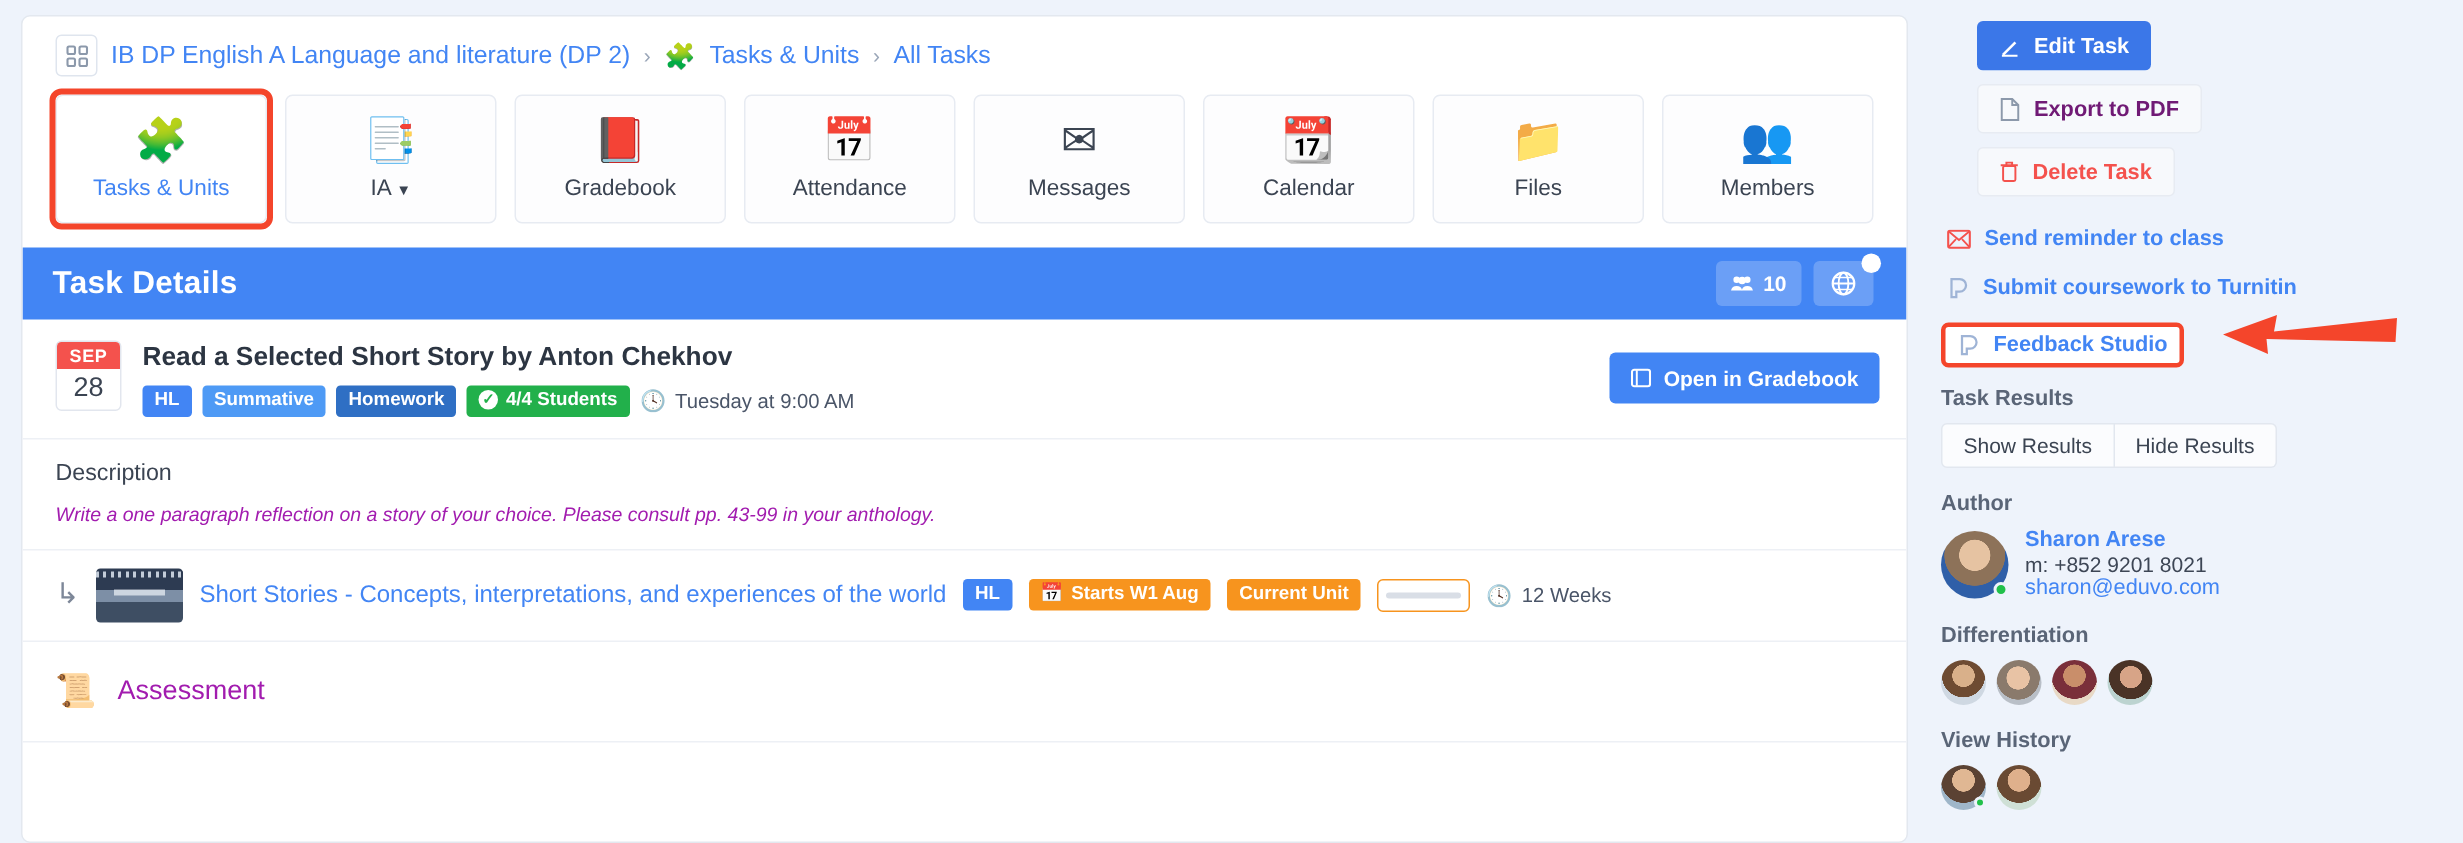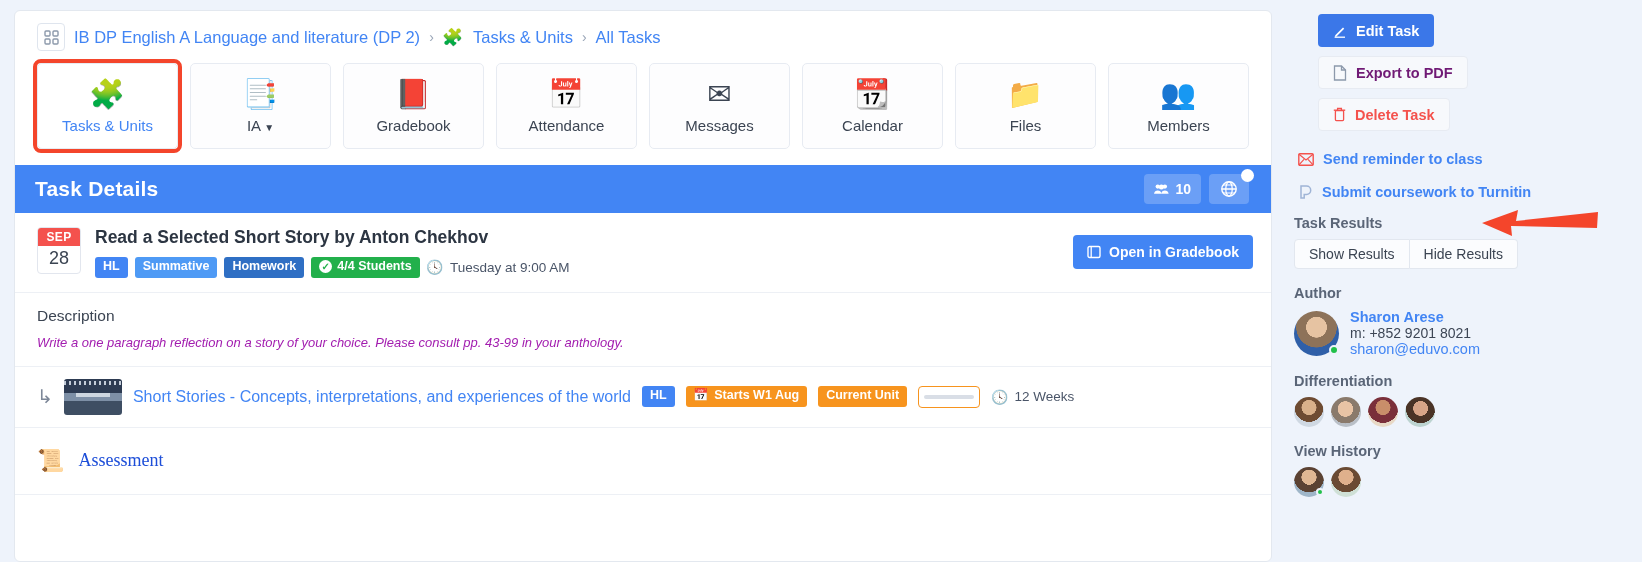--- a/index.html
+++ b/index.html
@@ -169,21 +169,21 @@
   .progress-pill {
     width: 62px; height: 22px; border: 1px solid #f7941e; border-radius: 4px;
     display: flex; align-items: center; padding: 0 5px;
   }
   .progress-pill span { display: block; width: 100%; height: 4px; border-radius: 2px; background: #d9dee6; }
   .weeks { font-size: 13.5px; color: #4a5568; display: flex; align-items: center; gap: 6px; }
 
   
   .assess { display: flex; align-items: center; gap: 14px; padding: 20px 22px 0 22px; }
   .assess .ico { font-size: 22px; }
-  .assess .t { font-size: 18px; color: #1d4ed8; font-family: Liberation Serif, serif; }
+  .assess .t { font-size: 18px; color: #a21caf; }
   .assess-rule { margin: 20px 0 0; border-top: 1px solid #edf0f5; }
 
   
   .side {
     width: 356px; padding: 14px 0 0 8px; position: relative;
   }
   .side-btn {
     display: flex; align-items: center; gap: 9px;
     height: 33px; border-radius: 4px; padding: 0 14px;
     font-size: 14.5px; font-weight: bold; width: max-content;
@@ -423,20 +423,26 @@
           <path d="M1 1.2 8 7 15 1.2M1 11.8 6 6.4M15 11.8 10 6.4" fill="none" stroke="#f4524d" stroke-width="1.2"></path>
         </svg>
         <span>Send reminder to class</span>
       </a>
       <a class="side-link">
         <svg width="15" height="16" viewBox="0 0 15 16">
           <path d="M3 2h5.5a4.2 4.2 0 0 1 0 8.4H6.2V14H3z" fill="none" stroke="#9fb4d6" stroke-width="1.5"></path>
         </svg>
         <span>Submit coursework to Turnitin</span>
       </a>
+      <a class="side-link boxed">
+        <svg width="15" height="16" viewBox="0 0 15 16">
+          <path d="M3 2h5.5a4.2 4.2 0 0 1 0 8.4H6.2V14H3z" fill="none" stroke="#9fb4d6" stroke-width="1.5"></path>
+        </svg>
+        <span>Feedback Studio</span>
+      </a>
     </div>
 
     <div class="sec-title">Task Results</div>
     <div class="seg">
       <button>Show Results</button>
       <button>Hide Results</button>
     </div>
 
     <div class="sec-title">Author</div>
     <div class="author">

